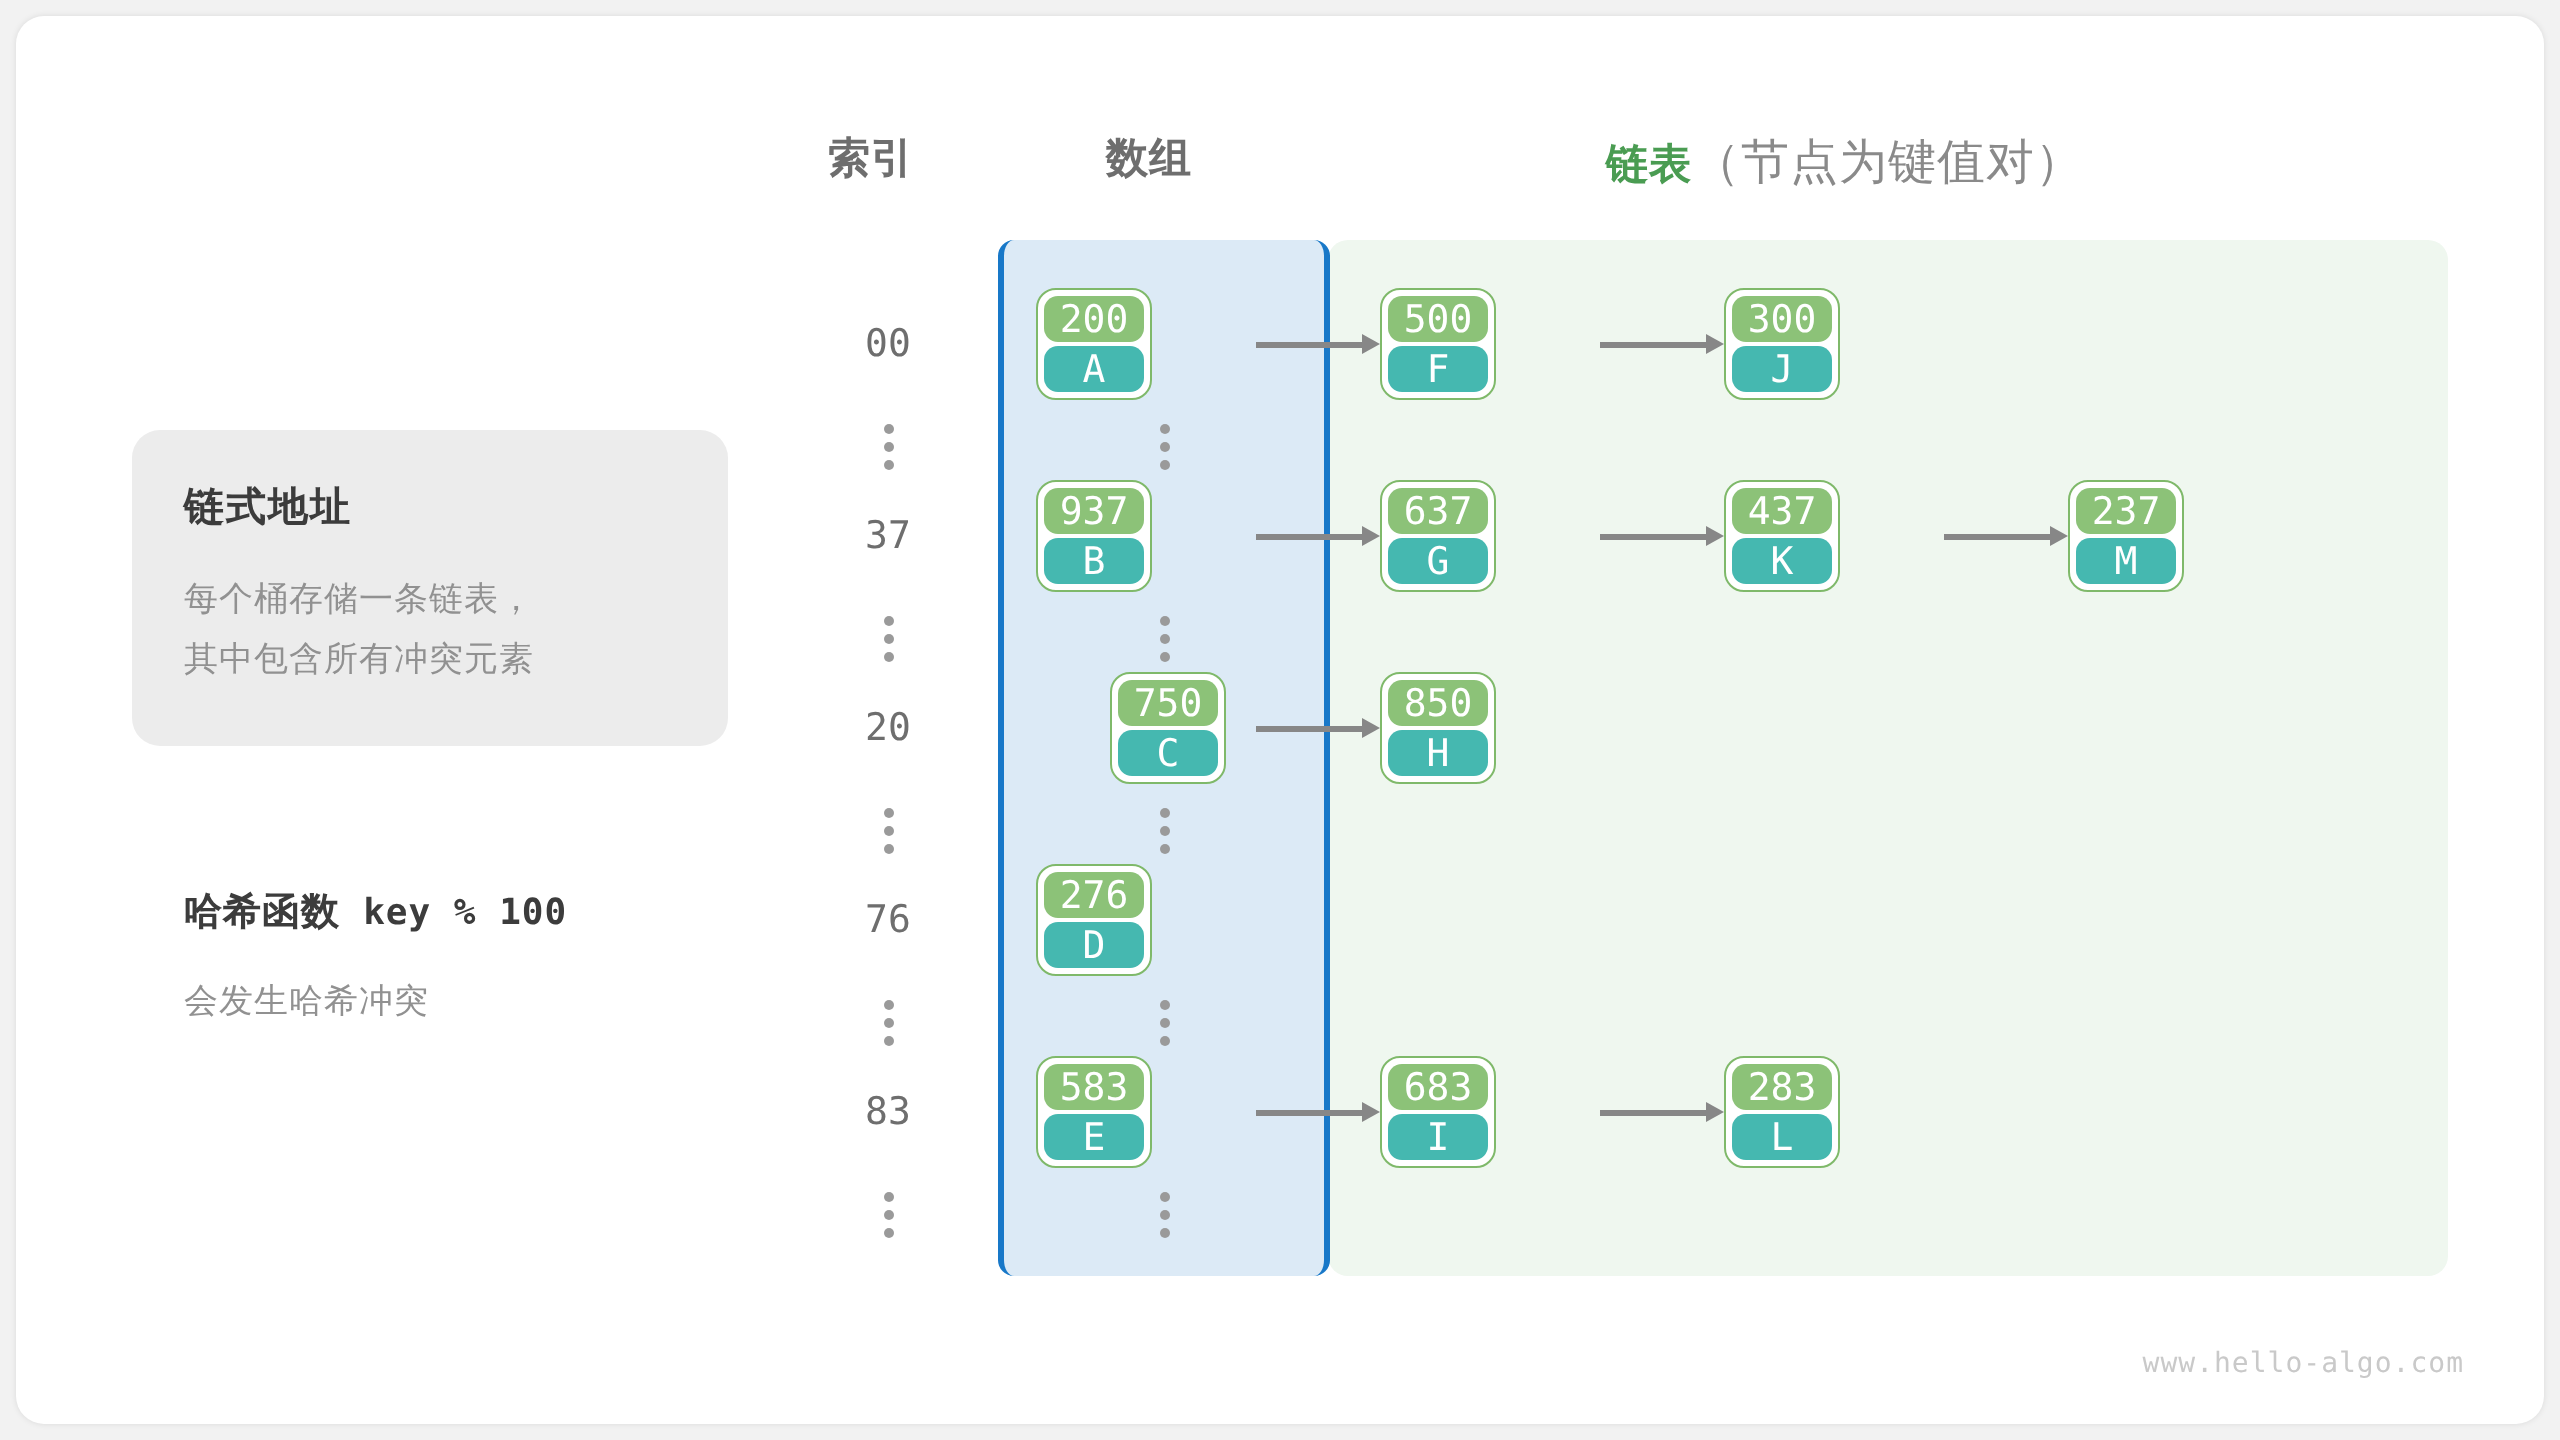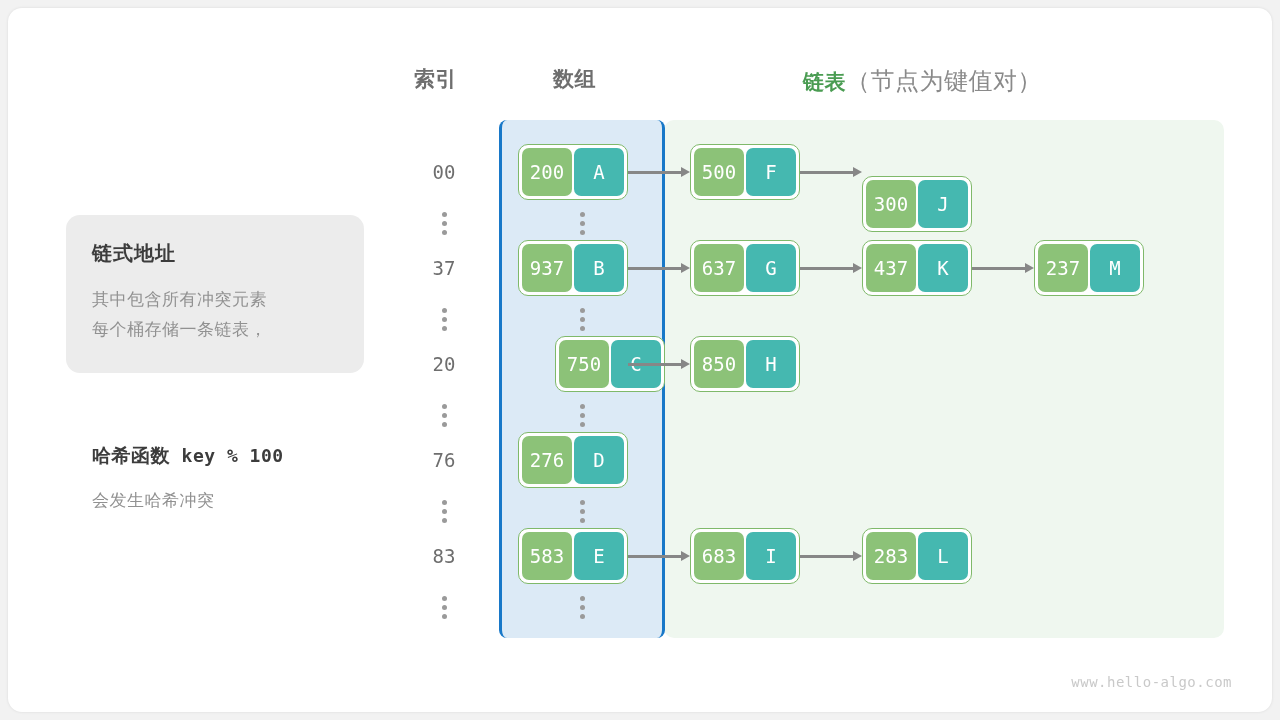--- a/index.html
+++ b/index.html
@@ -147,20 +147,21 @@
   .node {
     position: absolute;
     height: 56px;
     border: 1.5px solid #7fb96a;
     background: #ffffff;
     border-radius: 10px;
     box-sizing: border-box;
     padding: 3px;
     display: flex;
     gap: 2px;
+    flex-direction: column;
   }
   .cell {
     width: 50px;
     height: 48px;
     border-radius: 7px;
     display: flex;
     align-items: center;
     justify-content: center;
     font-family: "DejaVu Sans Mono", monospace;
     font-size: 19px;
@@ -225,22 +226,22 @@
 <div class="page">
   <div class="card">
 
     <div class="hdr hdr-index">索引</div>
     <div class="hdr hdr-array">数组</div>
     <div class="hdr hdr-list"><span class="green">链表</span><span class="sub">（节点为键值对）</span></div>
 
     <div class="info-card"></div>
     <div class="info-title">链式地址</div>
     <div class="info-body">
+      <div>每个桶存储一条链表，</div>
       <div>其中包含所有冲突元素</div>
-      <div>每个桶存储一条链表，</div>
     </div>
 
     <div class="hash-title"><span>哈希函数</span>&nbsp;&nbsp;<span class="mono">key % 100</span></div>
     <div class="hash-body">
       <div>会发生哈希冲突</div>
     </div>
 
     <div class="list-panel"></div>
     <div class="array-panel"></div>
 
@@ -255,21 +256,21 @@
           <div class="head" style="left: 53px;"></div>
         </div>
         <div class="node" style="left: 682px; top: 136px;">
           <div class="cell key">500</div>
           <div class="cell val">F</div>
         </div>
         <div class="arrow" style="left: 792px; top: 159px; width: 62px;">
           <div class="shaft" style="width: 53px;"></div>
           <div class="head" style="left: 53px;"></div>
         </div>
-        <div class="node" style="left: 854px; top: 136px; margin-top: 32px;">
+        <div class="node" style="left: 854px; top: 136px;">
           <div class="cell key">300</div>
           <div class="cell val">J</div>
         </div>
         <div class="index-label" style="top: 232px;">37</div>
         <div class="node" style="left: 510px; top: 232px;">
           <div class="cell key">937</div>
           <div class="cell val">B</div>
         </div>
         <div class="arrow" style="left: 620px; top: 255px; width: 62px;">
           <div class="shaft" style="width: 53px;"></div>

